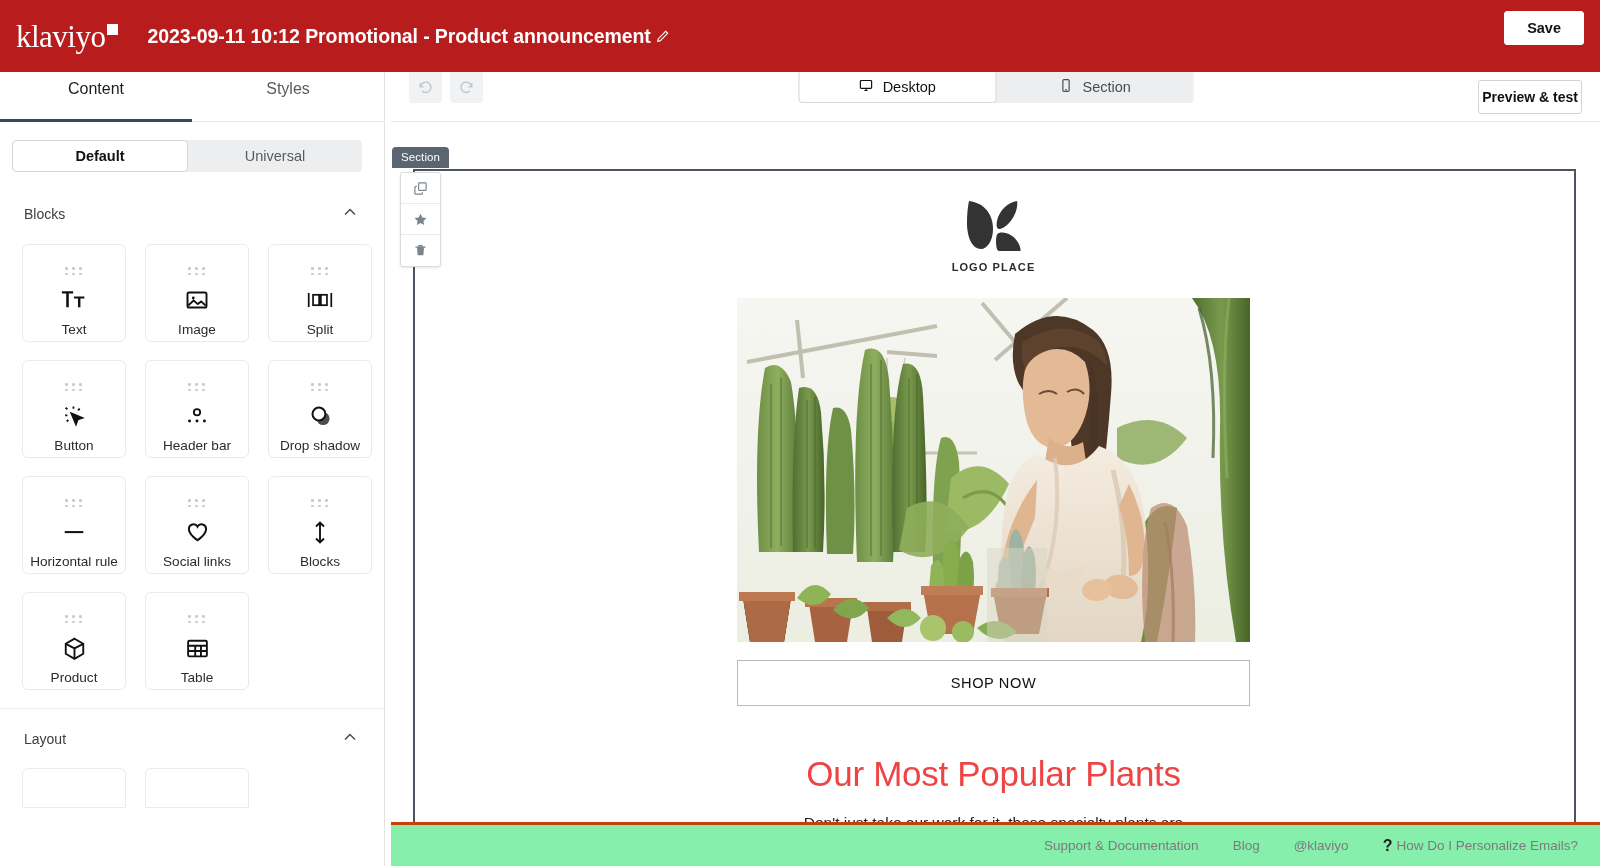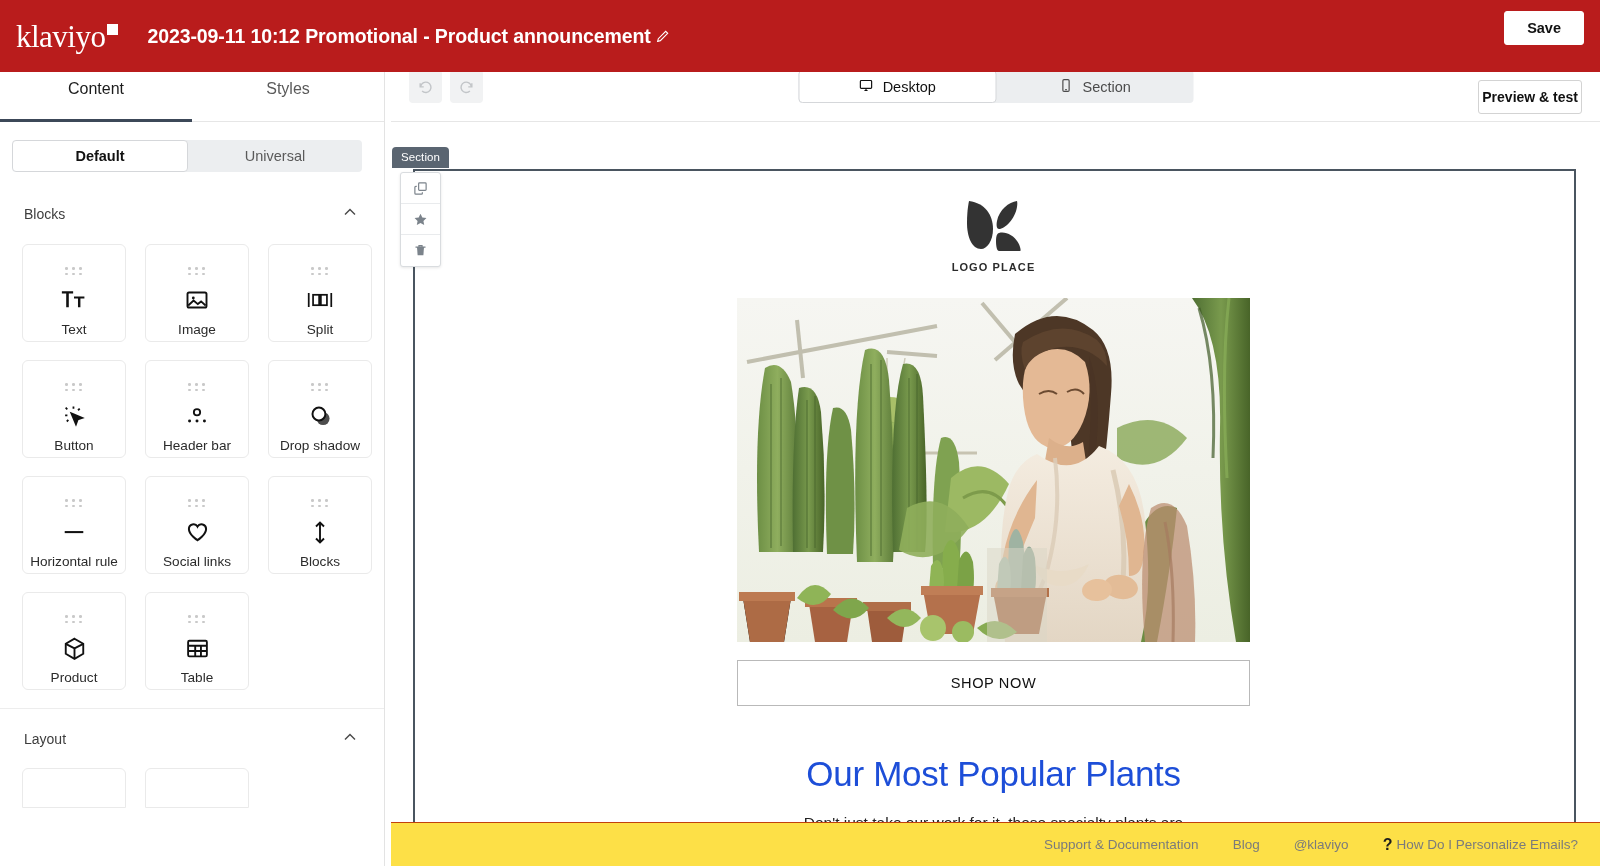--- a/index.html
+++ b/index.html
@@ -154,32 +154,32 @@
     width: 513px; height: 344px; margin-top: 25px; position: relative;
     overflow: hidden; background: #e8ead9;
   }
   .shop-btn {
     width: 513px; height: 46px; margin-top: 18px; border: 1px solid #b9b9b9;
     background: #fff; display: flex; align-items: center; justify-content: center;
     font-size: 14.6px; color: #111; letter-spacing: 0.6px; cursor: pointer;
     font-family: "Liberation Sans", sans-serif;
   }
   .email-h1 {
-    margin-top: 48px; font-size: 35px; color: #1d4ed8; font-weight: normal;
+    margin-top: 48px; font-size: 35px; color: #ef4444; font-weight: normal;
     letter-spacing: -0.3px;
   }
   .email-p {
     margin-top: 18px; font-size: 15.5px; color: #222; text-align: center;
     width: 400px; line-height: 1.45;
   }
 
   
   .footer {
     position: absolute; bottom: 0; left: 391px; width: 1209px; height: 44px;
-    background: #fde047; border-top: 1px solid #c2410c; display: flex;
+    background: #86efac; border-top: 3px solid #c2410c; display: flex;
     align-items: center; justify-content: flex-end; gap: 34px; padding-right: 22px; z-index: 30;
   }
   .footer a { font-size: 13.5px; color: #7b7b7b; text-decoration: none; cursor: pointer; }
   .footer .qm { font-weight: bold; color: #1c1c1c; margin-right: 4px; }
   .footer-help { display: flex; align-items: center; }
 </style>
 </head>
 <body>
 
 <div class="app">

